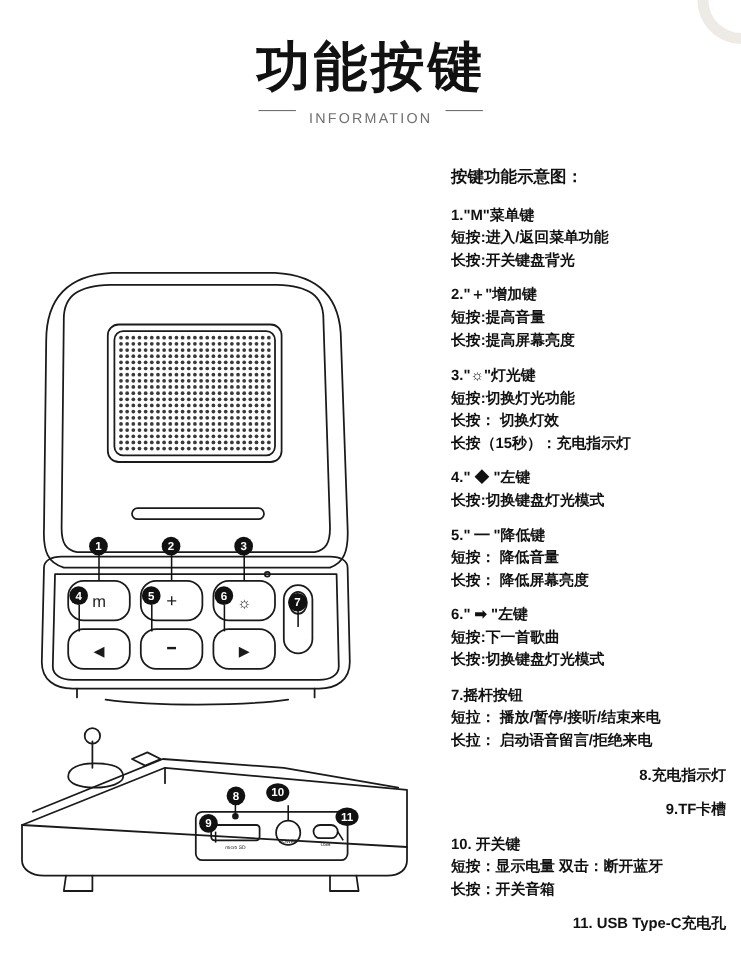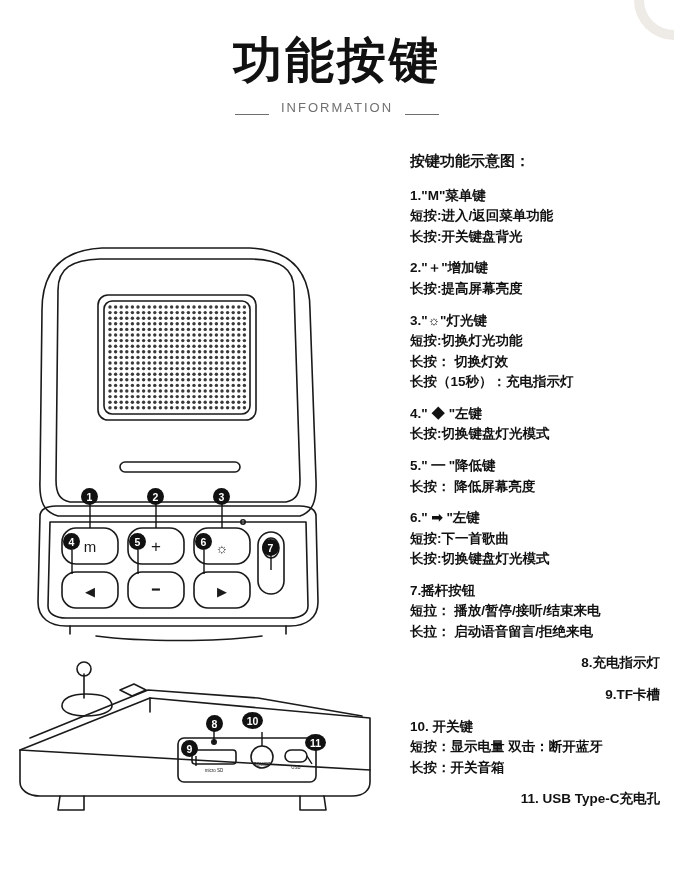--- a/index.html
+++ b/index.html
@@ -24,21 +24,21 @@
   .title{
     position:absolute;left:0;right:0;top:28px;
     text-align:center;
     font-size:49px;
     font-weight:bold;
     letter-spacing:3px;
     color:#111;
   }
   .subtitle-row{
     position:absolute;left:0;right:0;top:100px;
-    display:flex;align-items:flex-end;justify-content:center;gap:12px;
+    display:flex;align-items:flex-start;justify-content:center;gap:12px;
   }
   .subtitle-row .rule{
     width:34px;height:1px;background:#6f6f6f;display:block;
   }
   .subtitle{
     font-size:13px;letter-spacing:2px;color:#6f6f6f;
   }
 
   
   .info{
@@ -669,37 +669,39 @@
   <h3>按键功能示意图：</h3>
 
   <div class="block">
     <div class="hd">1."M"菜单键</div>
     <div class="ln">短按:进入/返回菜单功能</div>
     <div class="ln">长按:开关键盘背光</div>
   </div>
 
   <div class="block">
     <div class="hd">2."＋"增加键</div>
+    <div class="ln">短按:提高音量</div>
     <div class="ln">长按:提高屏幕亮度</div>
   </div>
 
   <div class="block">
     <div class="hd">3."☼"灯光键</div>
     <div class="ln">短按:切换灯光功能</div>
     <div class="ln">长按： 切换灯效</div>
     <div class="ln">长按（15秒）：充电指示灯</div>
   </div>
 
   <div class="block">
     <div class="hd">4." ◆ "左键</div>
     <div class="ln">长按:切换键盘灯光模式</div>
   </div>
 
   <div class="block">
     <div class="hd">5." ━ "降低键</div>
+    <div class="ln">短按： 降低音量</div>
     <div class="ln">长按： 降低屏幕亮度</div>
   </div>
 
   <div class="block">
     <div class="hd">6." ➡ "左键</div>
     <div class="ln">短按:下一首歌曲</div>
     <div class="ln">长按:切换键盘灯光模式</div>
   </div>
 
   <div class="block">

